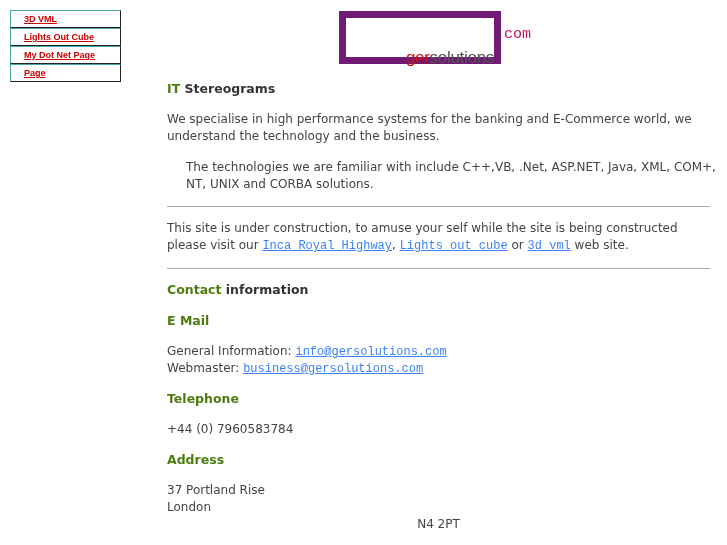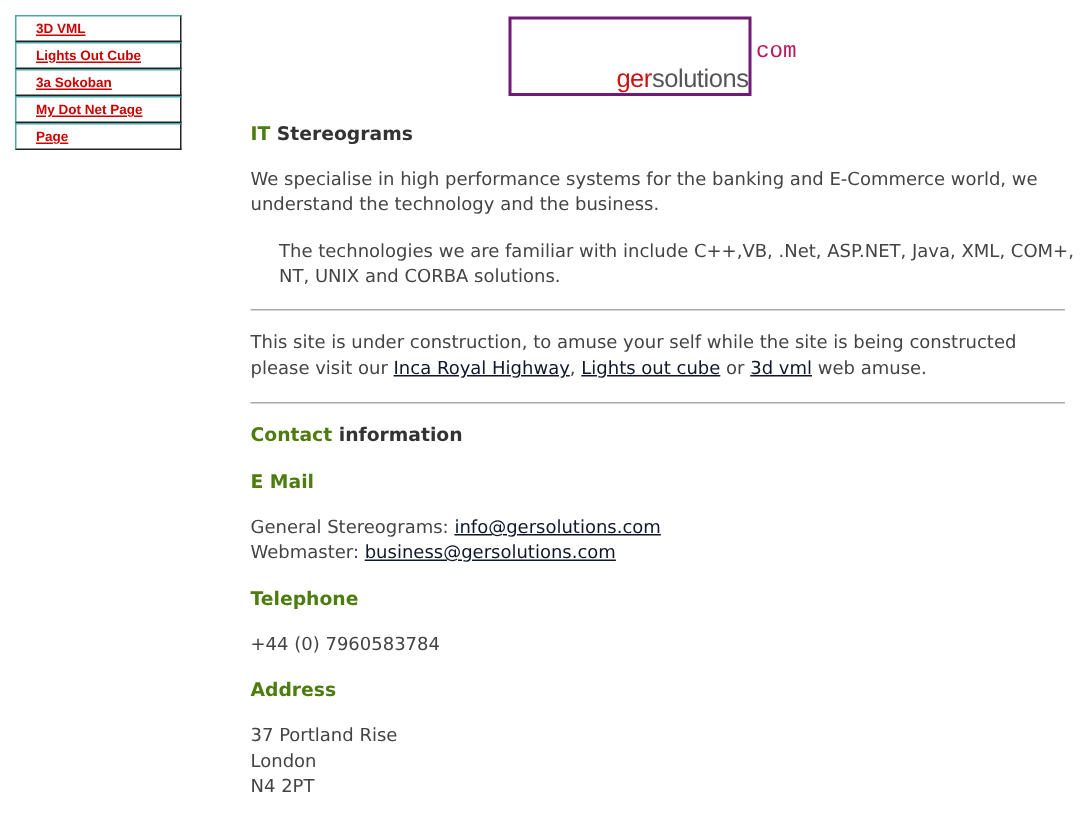--- a/index.html
+++ b/index.html
@@ -45,21 +45,21 @@
     }
 
     
     .logo {
       position: absolute;
       left: 339px;
       top: 11px;
       width: 162px;
       height: 53px;
       box-sizing: border-box;
-      border: 2px solid #701a75;
+      border: 7px solid #701a75;
       background: #ffffff;
     }
     .logo-text {
       position: absolute;
       right: 0px;
       top: 30px;
       font-family: "Liberation Sans", sans-serif;
       font-size: 17px;
       color: #555555;
       white-space: nowrap;
@@ -87,38 +87,38 @@
     .main p {
       margin: 0;
     }
     .heading {
       font-weight: bold;
       font-size: 12.5px;
       color: #333333;
     }
     .red { color: #4d7c0f; }
     .link {
-      color: #0f172a;
+      color: #3b82f6;
       text-decoration: underline;
+      font-family: Liberation Mono, monospace;
     }
     hr.rule {
       border: none;
       border-top: 1px solid #aaaaaa;
       margin: 0;
       width: 543px;
     }
     .blk { position: absolute; left: 0; width: 543px; }
   </style>
 </head>
 <body>
 
 <div class="nav">
   <div class="nav-item"><a href="#">3D VML</a></div>
   <div class="nav-item"><a href="#">Lights Out Cube</a></div>
-  <div class="nav-item"><a href="#">3a Sokoban</a></div>
   <div class="nav-item"><a href="#">My Dot Net Page</a></div>
   <div class="nav-item"><a href="#">Page</a></div>
 </div>
 
 <div class="logo">
   <div class="logo-text"><span class="red">ger</span><span>solutions</span></div>
 </div>
 <div class="logo-com">com</div>
 
 <div class="main">
@@ -126,36 +126,36 @@
   <div class="blk" style="top:0px;">
     <span class="heading"><span class="red">IT</span><span> Stereograms</span></span>
   </div>
 
   <p class="blk" style="top:31px;">We specialise in high performance systems for the banking and E-Commerce world, we understand the technology and the business.</p>
 
   <p class="blk" style="top:79px;margin-left:19px;">The technologies we are familiar with include C++,VB, .Net, ASP.NET, Java, XML, COM+, NT, UNIX and CORBA solutions.</p>
 
   <hr class="rule blk" style="top:126px;">
 
-  <p class="blk" style="top:140px;"><span>This site is under construction, to amuse your self while the site is being constructed please visit our </span><a href="#" class="link">Inca Royal Highway</a><span>, </span><a href="#" class="link">Lights out cube</a><span> or </span><a href="#" class="link">3d vml</a><span> web amuse.</span></p>
+  <p class="blk" style="top:140px;"><span>This site is under construction, to amuse your self while the site is being constructed please visit our </span><a href="#" class="link">Inca Royal Highway</a><span>, </span><a href="#" class="link">Lights out cube</a><span> or </span><a href="#" class="link">3d vml</a><span> web site.</span></p>
 
   <hr class="rule blk" style="top:188px;">
 
   <div class="blk" style="top:201px;">
     <span class="heading"><span class="red">Contact</span><span> information</span></span>
   </div>
 
   <div class="blk heading red" style="top:232px;">E Mail</div>
 
-  <p class="blk" style="top:263px;"><span>General Stereograms: </span><a href="#" class="link">info@gersolutions.com</a></p>
+  <p class="blk" style="top:263px;"><span>General Information: </span><a href="#" class="link">info@gersolutions.com</a></p>
 
   <p class="blk" style="top:280px;"><span>Webmaster: </span><a href="#" class="link">business@gersolutions.com</a></p>
 
   <div class="blk heading red" style="top:310px;">Telephone</div>
 
   <p class="blk" style="top:341px;">+44 (0) 7960583784</p>
 
   <div class="blk heading red" style="top:371px;">Address</div>
 
   <p class="blk" style="top:402px;">37 Portland Rise</p>
   <p class="blk" style="top:419px;">London</p>
-  <p class="blk" style="top:436px;">N4 2PT</p>
+  <p class="blk" style="top:436px;text-align:center;">N4 2PT</p>
 </div>
 
 </body></html>

